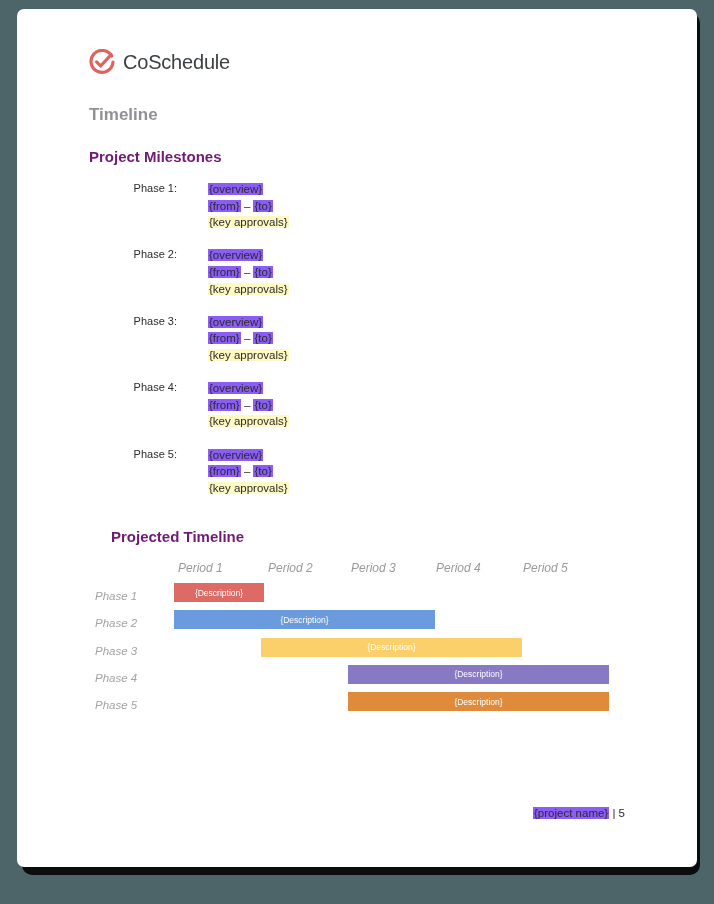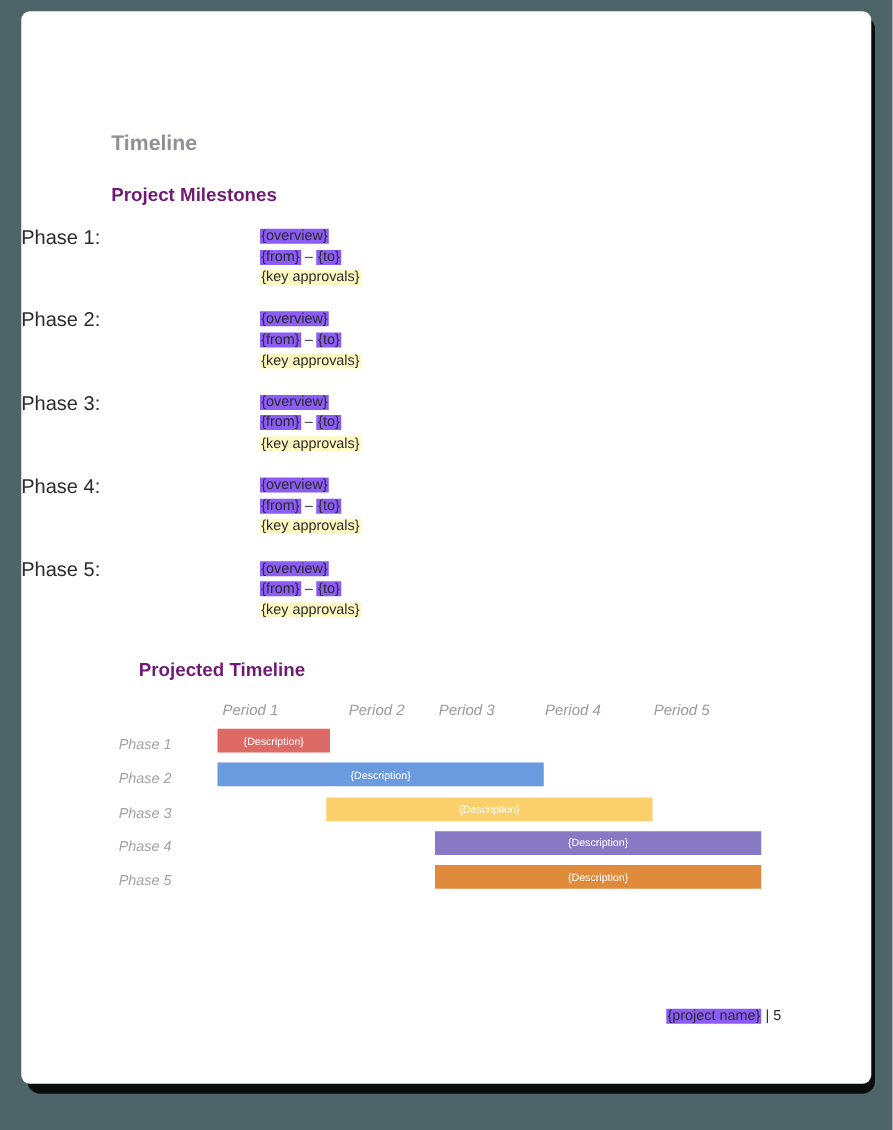--- a/index.html
+++ b/index.html
@@ -86,22 +86,22 @@
     width: 680px;
   }
   .milestone-row {
     position: relative;
     height: 66.4px;
   }
   .phase-label {
     position: absolute;
     left: 0;
     width: 160px;
-    text-align: left;
-    font-size: 16px;
+    text-align: right;
+    font-size: 11px;
     color: #2b2b2b;
     top: 1px;
   }
   .milestone-lines {
     position: absolute;
     left: 191px;
     top: 0;
     font-size: 11.5px;
     color: #2b2b2b;
     line-height: 16.6px;
@@ -173,20 +173,29 @@
   }
 </style>
 </head>
 <body>
 
 <div id="page-shadow"></div>
 
 <div id="page">
   <div class="inner">
 
+    <div id="brand">
+      <span>
+        <svg id="brand-mark" viewBox="0 0 26 26" xmlns="http://www.w3.org/2000/svg">
+          <path d="M22.6 7.0 A11 11 0 1 0 24 13" fill="none" stroke="#e0625e" stroke-width="3.2" stroke-linecap="round"></path>
+          <path d="M7.6 12.9 L11.6 17.0 L22.2 5.6" fill="none" stroke="#e0625e" stroke-width="3.2" stroke-linecap="round" stroke-linejoin="round"></path>
+        </svg>
+      </span>
+      <span id="brand-name">CoSchedule</span>
+    </div>
 
     <div id="doc-title">Timeline</div>
 
     <div class="section-title" id="milestones-title">Project Milestones</div>
 
     <div id="milestones">
 
       <div class="milestone-row">
         <div class="phase-label">Phase 1:</div>
         <div class="milestone-lines">
@@ -232,21 +241,21 @@
         </div>
       </div>
 
     </div>
 
     <div class="section-title" id="projected-title">Projected Timeline</div>
 
     <div id="gantt">
       <div id="period-header">
           <div class="period-label" style="left: 161px;">Period 1</div>
-          <div class="period-label" style="left: 262px;">Period 2</div>
+          <div class="period-label" style="left: 251px;">Period 2</div>
           <div class="period-label" style="left: 334px;">Period 3</div>
           <div class="period-label" style="left: 419px;">Period 4</div>
           <div class="period-label" style="left: 506px;">Period 5</div>
         </div>
       <div id="gantt-rows">
           <div class="gantt-row">
             <div class="gantt-phase">Phase 1</div>
             <div class="gantt-bar" style="left: 157px; width: 90px; background: rgb(221, 106, 101);">
               <span>{Description}</span>
             </div>

